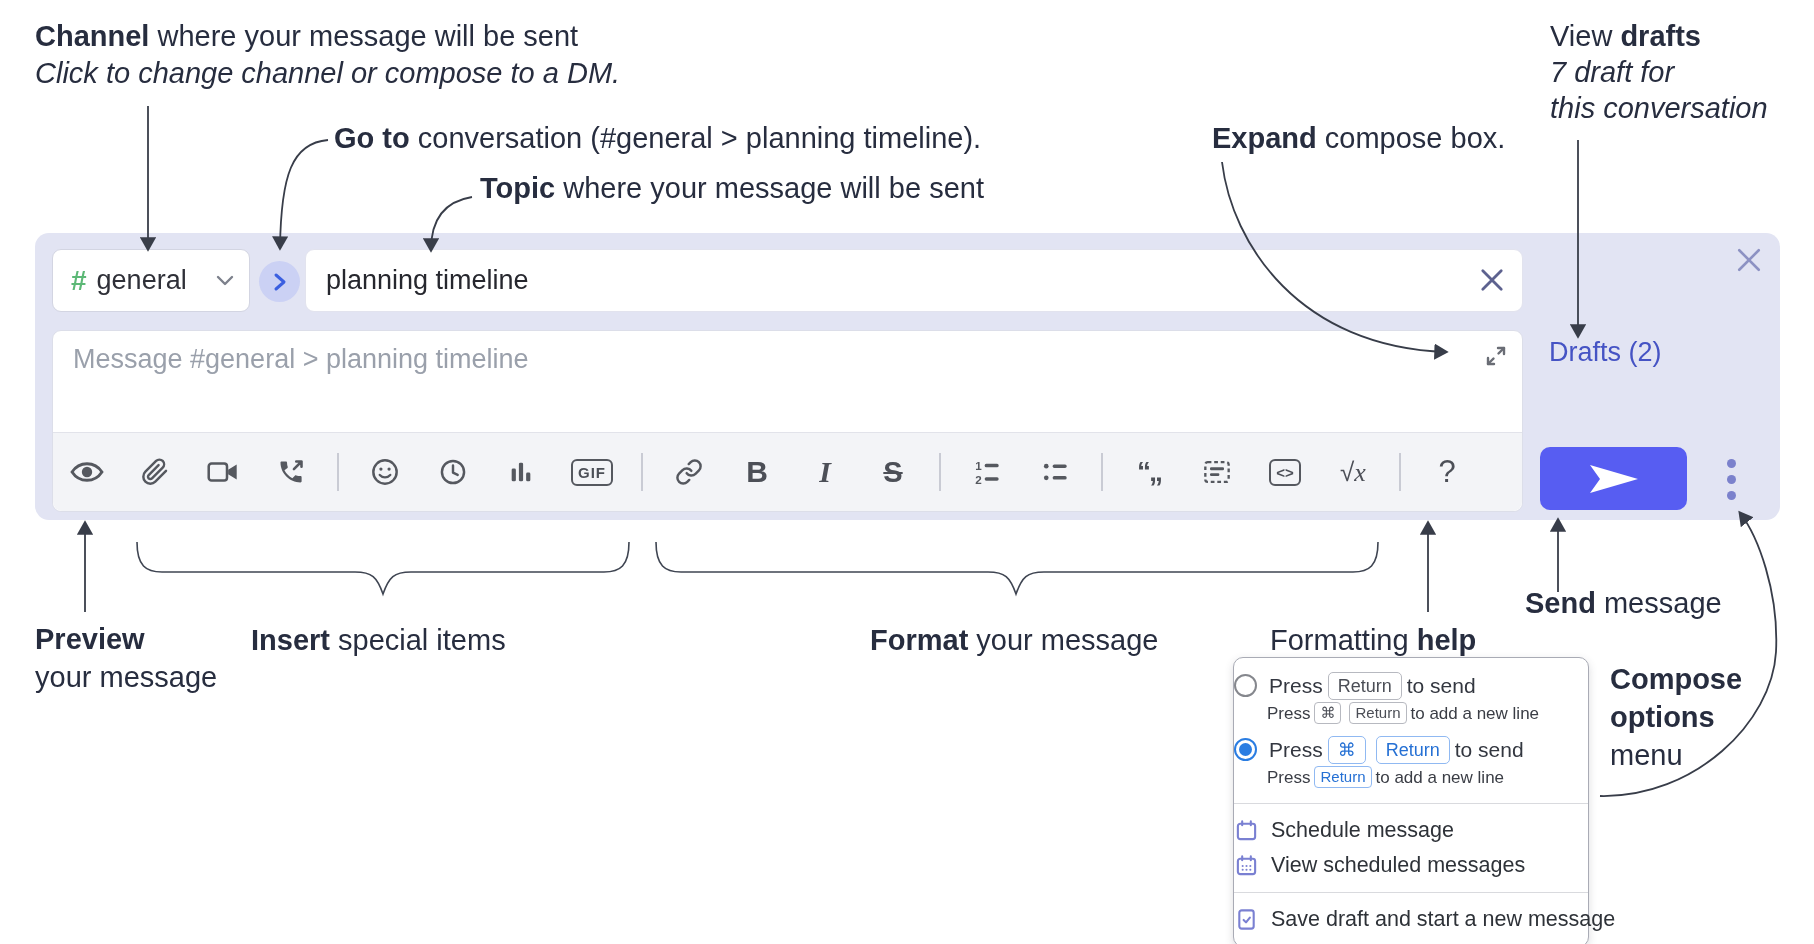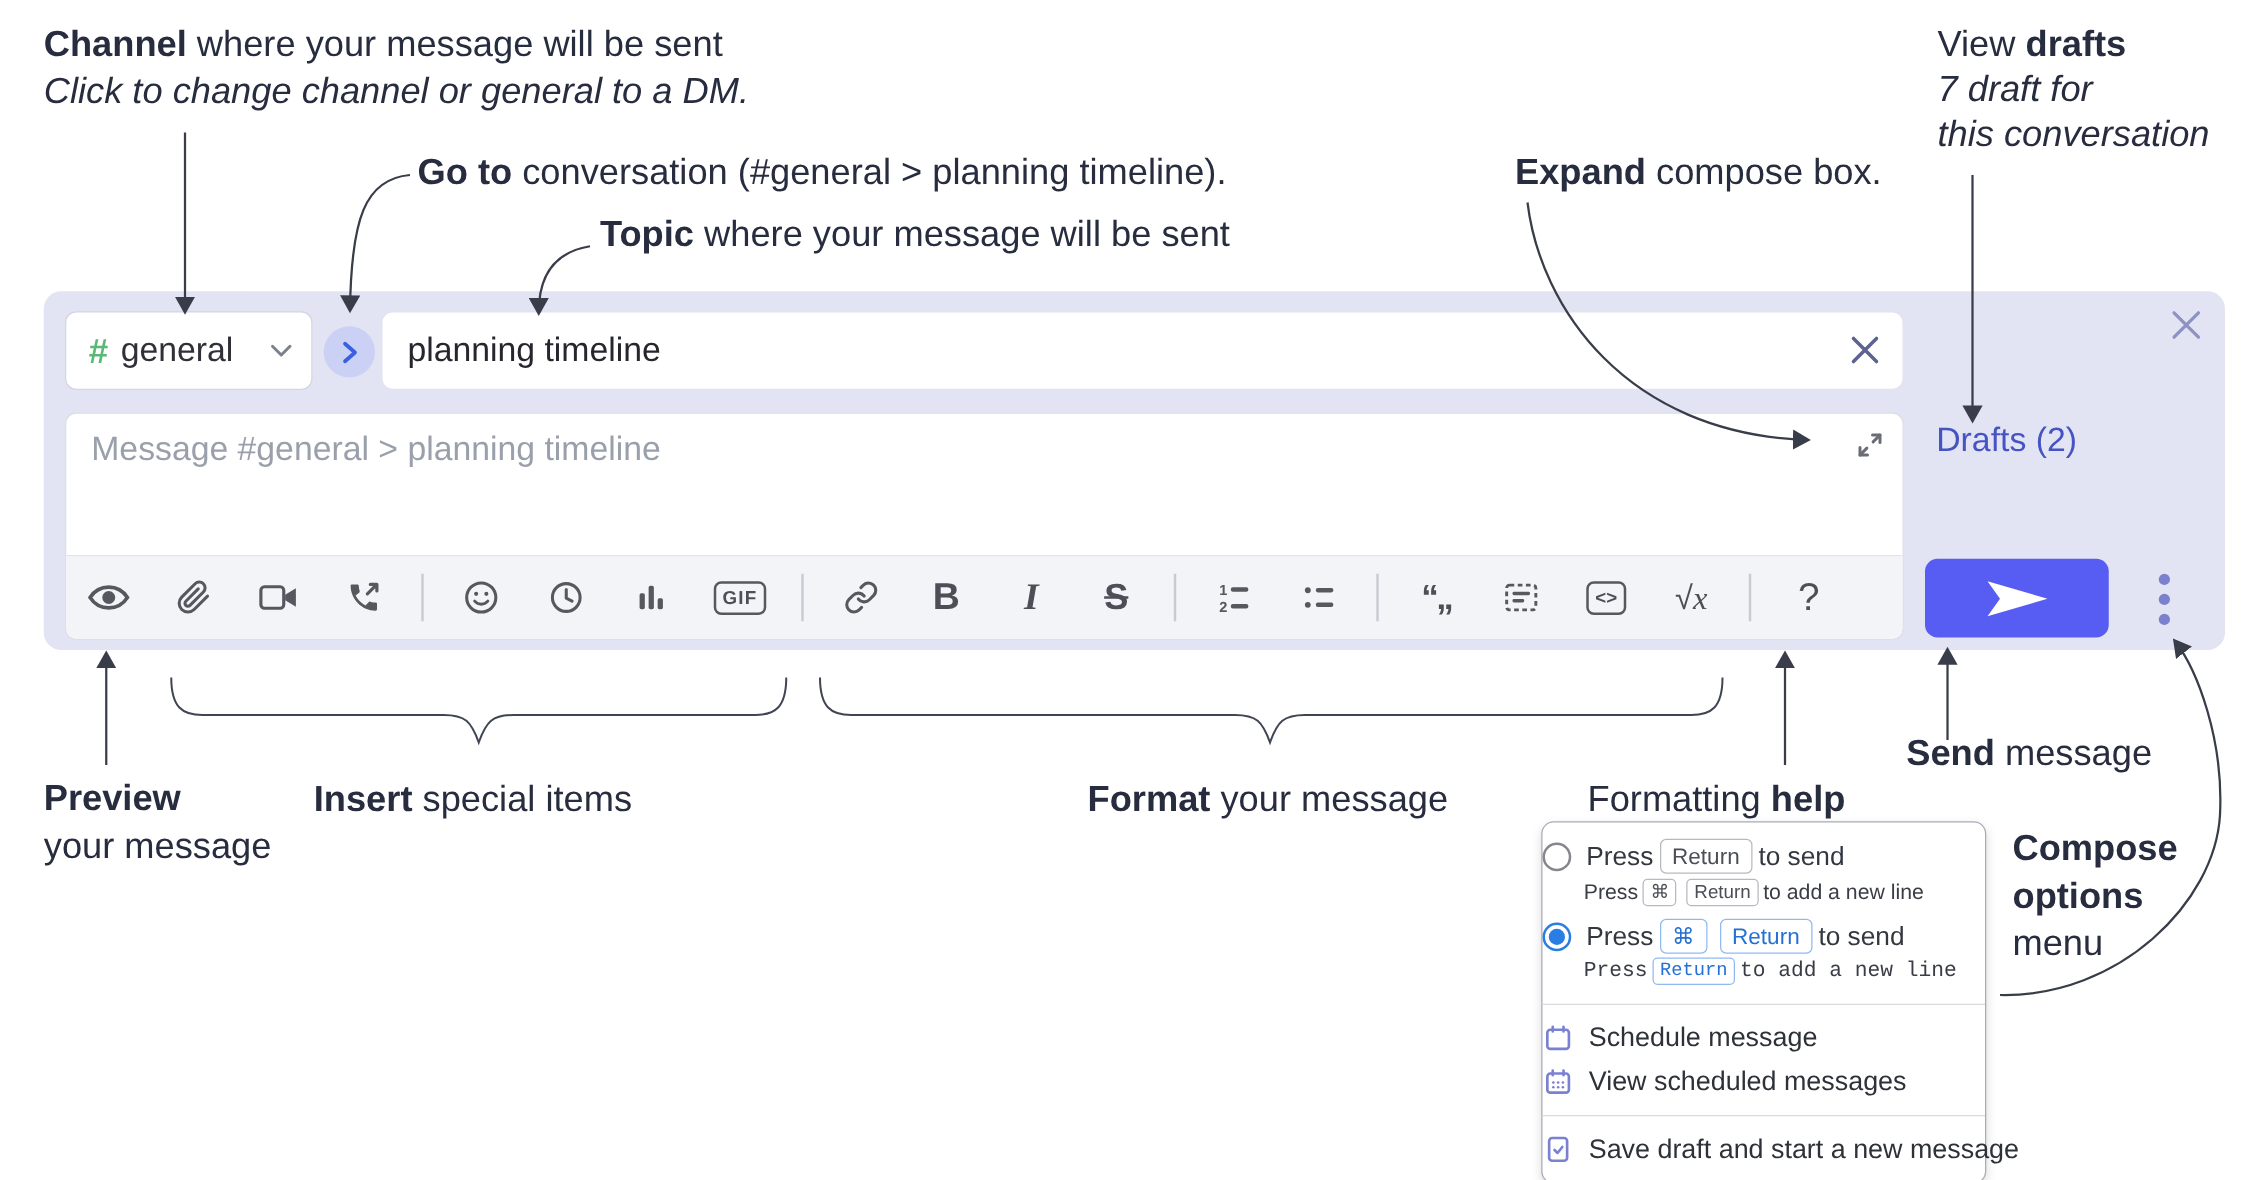--- a/index.html
+++ b/index.html
@@ -24,21 +24,21 @@
   #topic-wrap{position:absolute;left:270px;top:16px;width:1218px;height:63px;}
   #topic-input{width:100%;height:100%;box-sizing:border-box;border:1px solid #e2e3ee;border-radius:9px;background:#fff;
                font-family:inherit;font-size:27px;color:#26272e;padding:0 60px 0 20px;outline:none;}
   #topic-clear{position:absolute;right:16px;top:16px;width:30px;height:30px;display:flex;align-items:center;justify-content:center;cursor:pointer;}
   #message-card{position:absolute;left:17px;top:97px;width:1471px;height:182px;background:#fff;
                 border:1px solid #dcdee9;border-radius:9px;box-sizing:border-box;}
   #message-input{position:absolute;left:0;top:0;right:0;bottom:67px;border:none;resize:none;background:transparent;
                  font-family:Liberation Sans, sans-serif;font-size:27px;color:#ef4444;padding:13px 52px 0 20px;outline:none;}
   #message-input::placeholder{color:#9aa0ab;opacity:1;}
   #expand-btn{position:absolute;right:12px;top:11px;width:28px;height:28px;cursor:pointer;}
-  #toolbar{position:absolute;left:0;right:0;bottom:0;height:67px;background:#f3f4f7;border-top:1px solid #e2e3ea;
+  #toolbar{position:absolute;left:0;right:0;bottom:0;height:79px;background:#f3f4f7;border-top:1px solid #e2e3ea;
            border-radius:0 0 9px 9px;display:flex;align-items:center;gap:24px;padding-left:12px;box-sizing:border-box;}
   .tb{flex:none;width:44px;height:46px;display:flex;align-items:center;justify-content:center;color:#55585f;cursor:pointer;}
   .tbdiv{flex:none;width:2px;height:38px;background:#c9cbd4;}
   .tb-bold{font-size:30px;font-weight:800;color:#4c4f57;}
   .tb-italic{font-family:"Liberation Serif",serif;font-style:italic;font-weight:700;font-size:30px;color:#4c4f57;}
   .tb-strike{font-size:29px;font-weight:600;color:#4c4f57;text-decoration:line-through;}
   .tb-quote{font-size:28px;font-weight:700;color:#4c4f57;letter-spacing:-2px;}
   .tb-box{border:2.5px solid #55585f;border-radius:6px;font-size:15px;font-weight:700;letter-spacing:1px;
           padding:3px 5px;color:#4c4f57;}
   .tb-math{font-size:26px;color:#4c4f57;}
@@ -70,21 +70,21 @@
   
   .lbl2{line-height:38px;}
 </style>
 </head>
 <body>
 
 <div id="canvas">
 
   <div class="ann" style="left:35px;top:18px;">
     <div><span class="b">Channel</span><span> where your message will be sent</span></div>
-    <div class="i">Click to change channel or general to a DM.</div>
+    <div class="i">Click to change channel or compose to a DM.</div>
   </div>
   <div class="ann" style="left:334px;top:120px;">
     <span class="b">Go to</span><span> conversation (#general &gt; planning timeline).</span>
   </div>
   <div class="ann" style="left:480px;top:170px;">
     <span class="b">Topic</span><span> where your message will be sent</span>
   </div>
   <div class="ann" style="left:1212px;top:120px;">
     <span class="b">Expand</span><span> compose box.</span>
   </div>
@@ -287,21 +287,21 @@
         <span class="radio"></span>
         <span class="opt-main"><span>Press</span><span class="kbd">Return</span><span>to send</span></span>
       </div>
       <div class="opt-sub">
         <span>Press</span><span class="kbd sm">⌘</span><span class="kbd sm">Return</span><span>to add a new line</span>
       </div>
       <div class="opt">
         <span class="radio sel"></span>
         <span class="opt-main"><span>Press</span><span class="kbd blue">⌘</span><span class="kbd blue">Return</span><span>to send</span></span>
       </div>
-      <div class="opt-sub" style="margin-bottom:4px;font-family:Liberation Mono, monospace;">
+      <div class="opt-sub" style="margin-bottom:4px;">
         <span>Press</span><span class="kbd sm blue">Return</span><span>to add a new line</span>
       </div>
     </div>
     <div class="menu-hr"></div>
     <div class="menu-section">
       <div class="mi">
         <svg width="23" height="23" viewBox="0 0 24 24">
           <rect x="3" y="5" width="18" height="16" rx="2.5" fill="none" stroke="#7a80d2" stroke-width="2.2"></rect>
           <path d="M7.5 2.5 v4 M16.5 2.5 v4" stroke="#7a80d2" stroke-width="2.2" stroke-linecap="round"></path>
         </svg>

